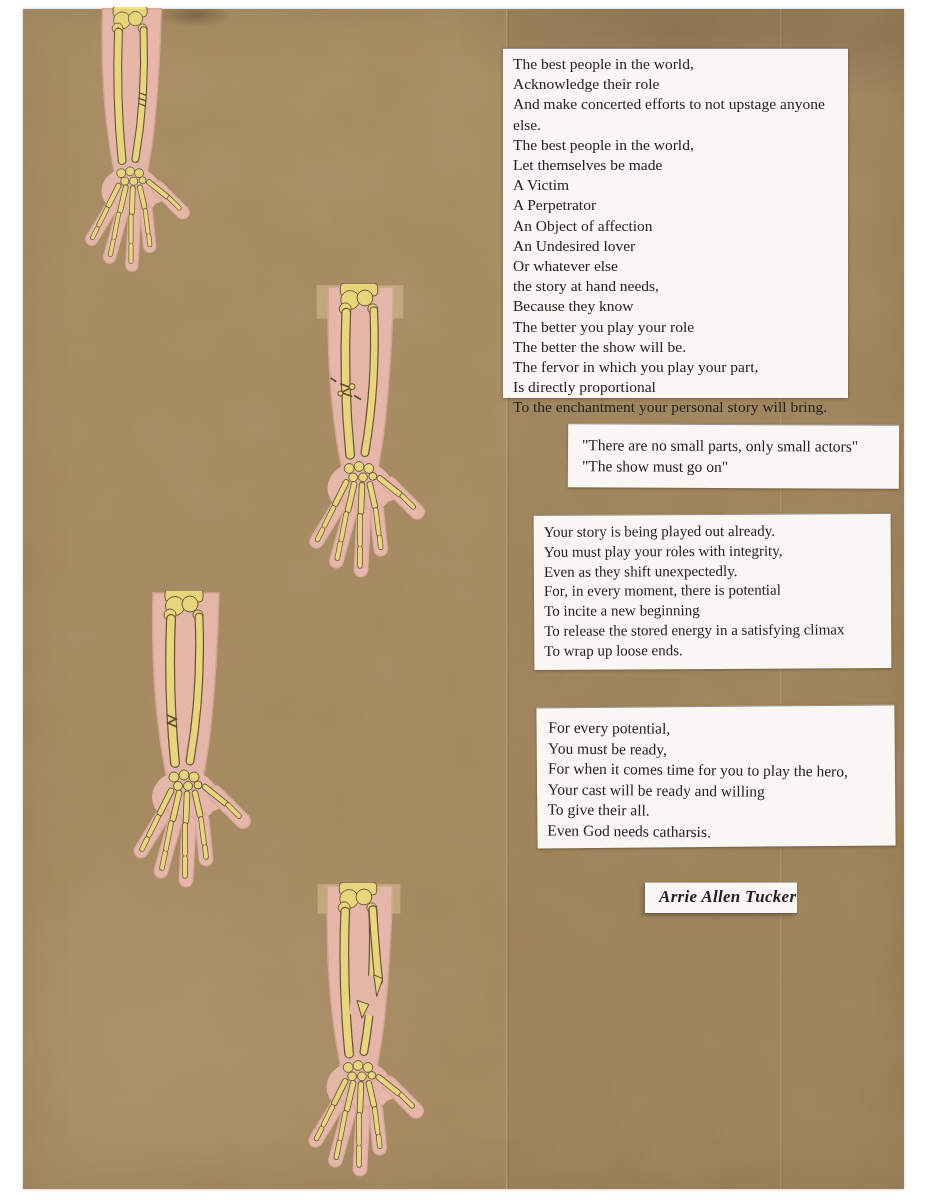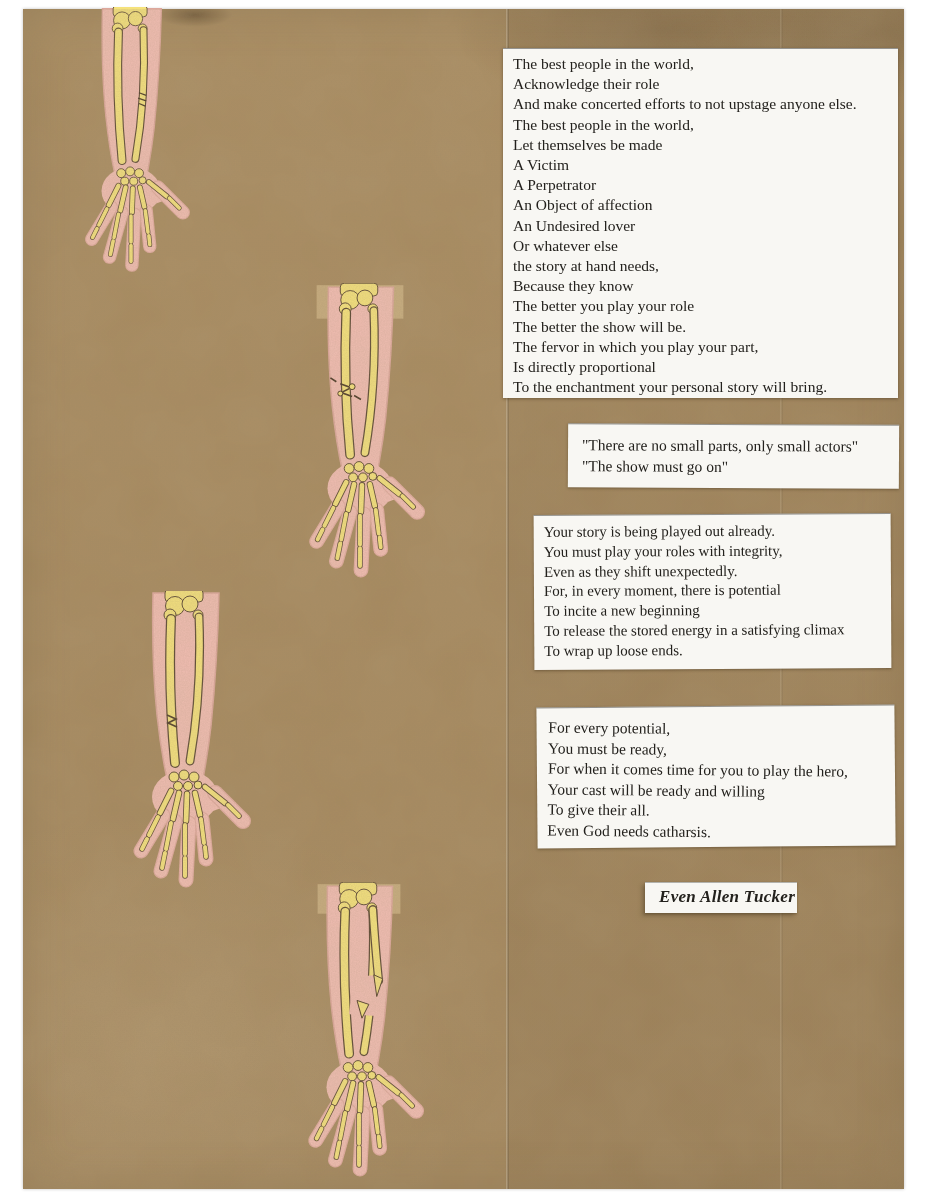--- a/index.html
+++ b/index.html
@@ -26,21 +26,21 @@
   .arm1{left:33px;top:-2px;width:150px;height:268px;}
   .arm2{left:268px;top:274px;width:138px;height:300px;}
   .arm3{left:87px;top:582px;width:150px;height:300px;}
   .arm4{left:267px;top:873px;width:138px;height:300px;}
   .note{
     position:absolute;box-sizing:border-box;background:#f8f7f3;color:#23211d;
     font-family:"Liberation Serif", serif;white-space:pre-line;
     box-shadow:0 1px 3px rgba(55,40,18,0.45);
     border-top:1px solid rgba(50,48,44,0.50);
   }
-  .b1{left:480px;top:39px;width:395px;height:350px;padding:5px 6px 5px 10px;
+  .b1{left:480px;top:39px;width:345px;height:350px;padding:5px 6px 5px 10px;
       font-size:15.5px;line-height:20.2px;}
   .b2{left:545px;top:415px;width:331px;height:64px;padding:10px 14px;
       font-size:15.5px;line-height:21px;transform:rotate(0.3deg);}
   .b3{left:511px;top:505px;width:357px;height:155px;padding:7px 8px 7px 10px;
       font-size:15px;line-height:19.8px;transform:rotate(-0.3deg);}
   .b4{left:514px;top:697px;width:358px;height:141px;padding:9px 10px 9px 12px;
       font-size:15.5px;line-height:20.5px;transform:rotate(-0.5deg);}
   .b4 .tilt{display:block;transform:rotate(1.1deg);transform-origin:0 0;}
   .b5{left:622px;top:873px;width:152px;height:31px;padding:4px 0 0 14px;
       font-size:17px;font-weight:bold;font-style:italic;letter-spacing:0.3px;
@@ -214,15 +214,15 @@
 To release the stored energy in a satisfying climax
 To wrap up loose ends.</div>
 
   <div class="note b4"><span class="tilt">For every potential,
 You must be ready,
 For when it comes time for you to play the hero,
 Your cast will be ready and willing
 To give their all.
 Even God needs catharsis.</span></div>
 
-  <div class="note b5">Even Allen Tucker</div>
+  <div class="note b5">Arrie Allen Tucker</div>
 
 </div>
 
 </body></html>

